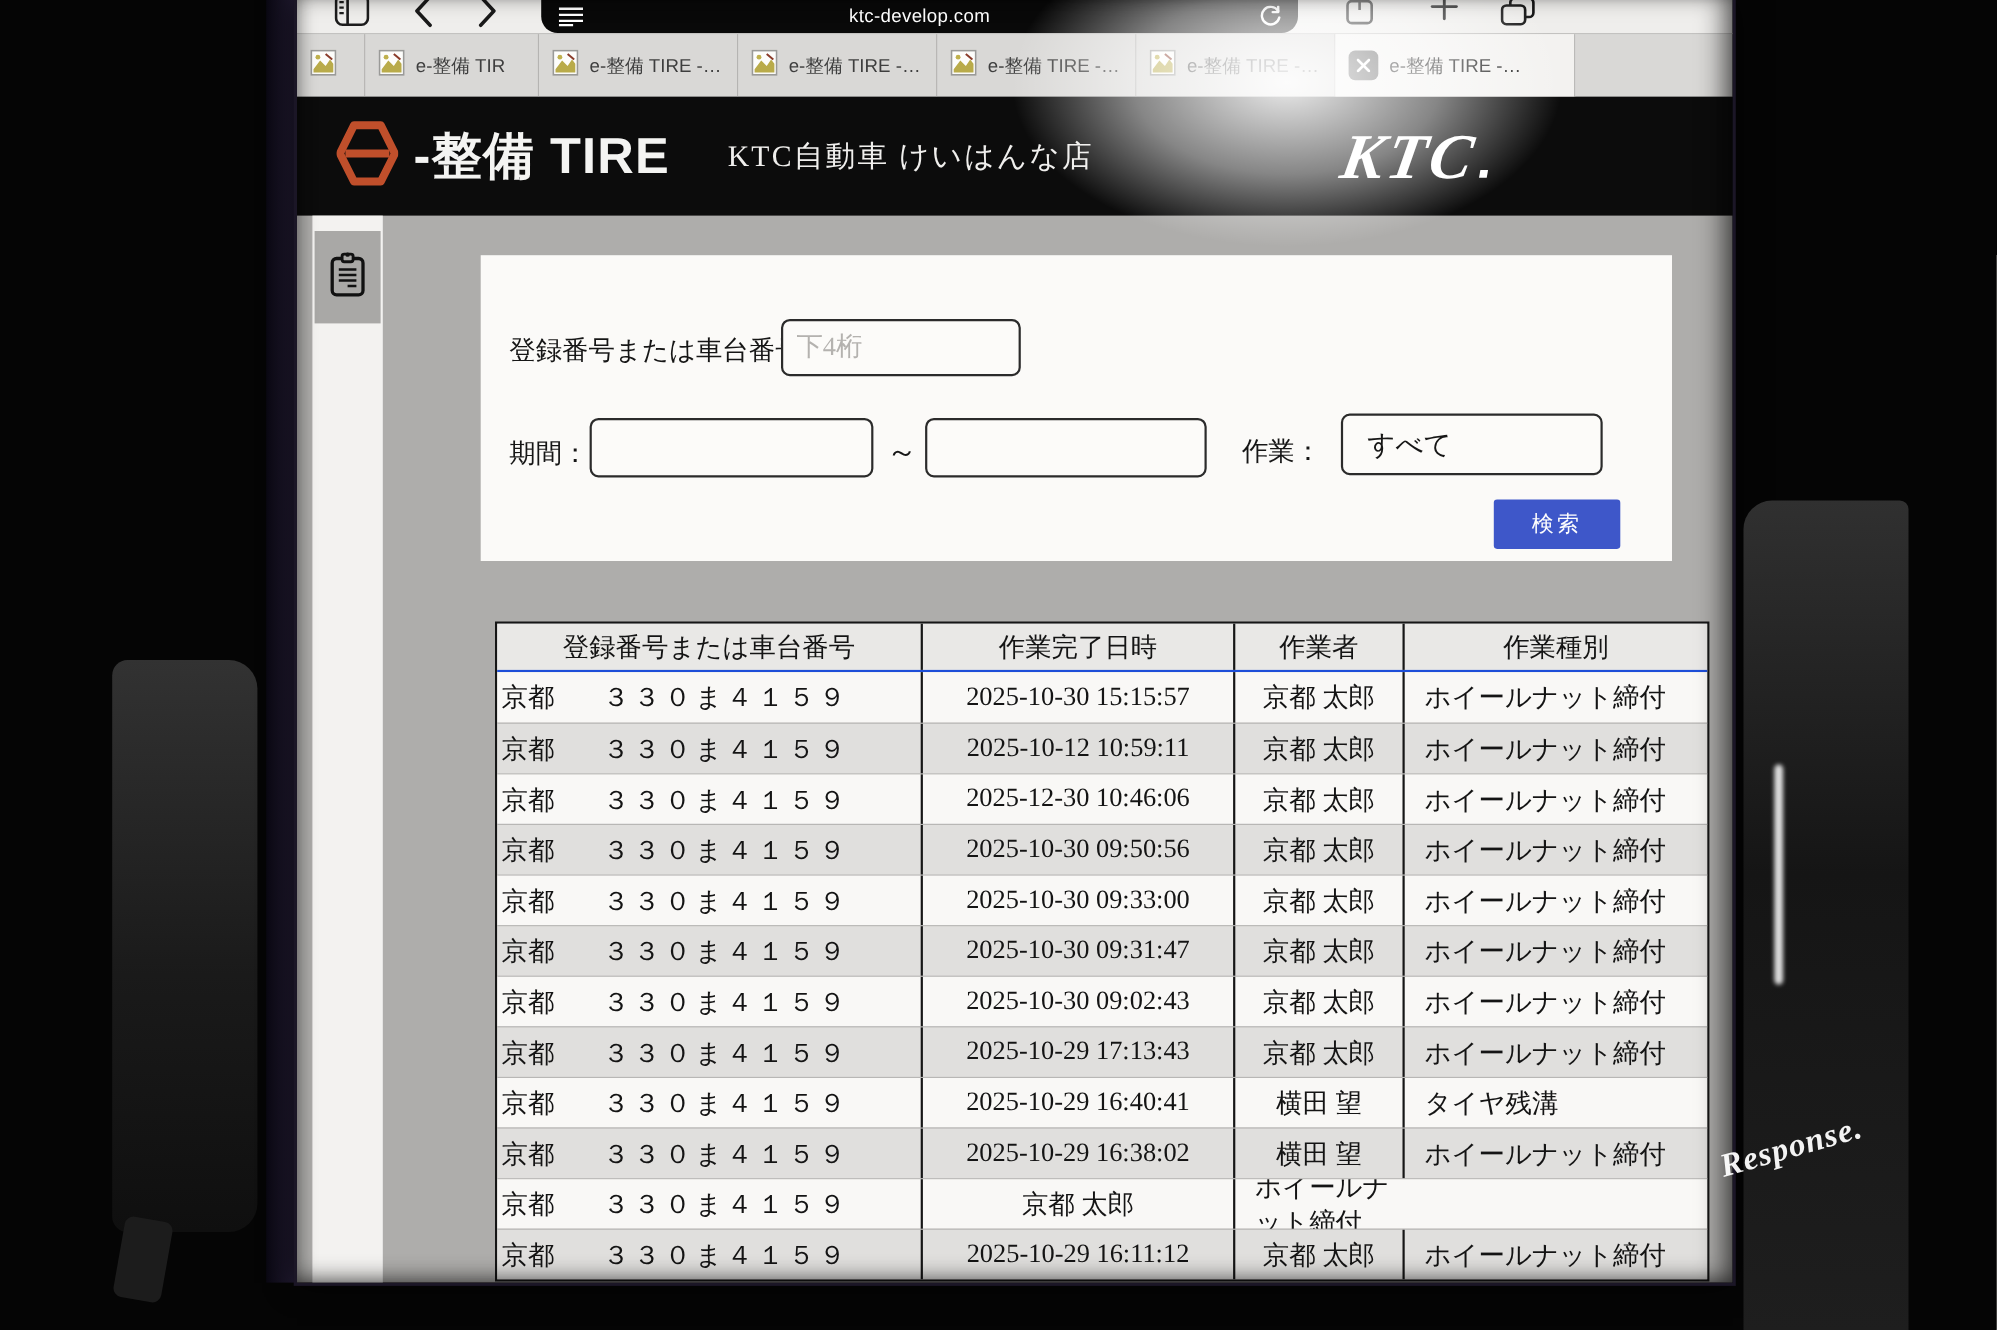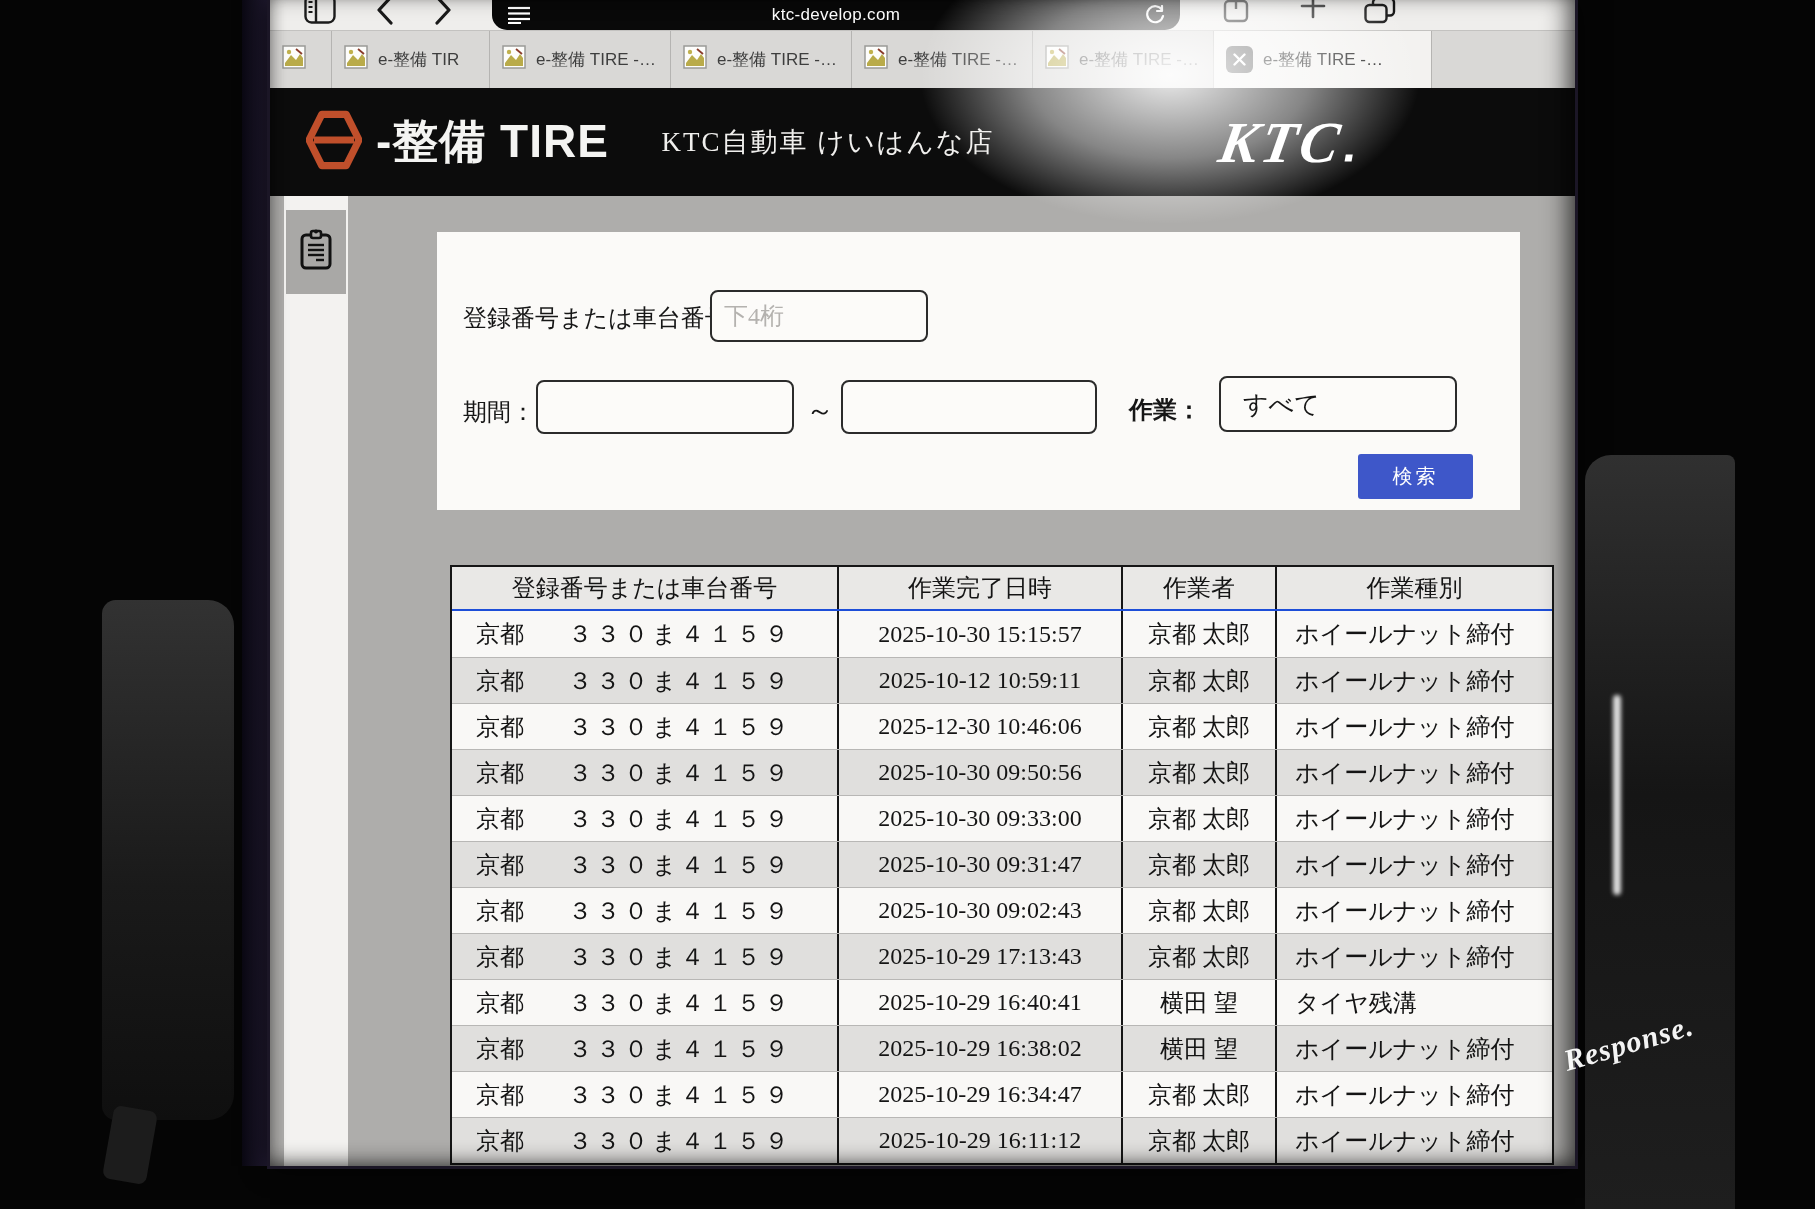--- a/index.html
+++ b/index.html
@@ -84,21 +84,21 @@
   
   .page { position:absolute; left:0; top:196px; width:100%; height:970px; background:#aeadab; }
   .sidebar { position:absolute; left:14px; top:0; width:64px; height:100%; background:#f3f2f0; }
   .clip-btn { position:absolute; left:2px; top:14px; width:60px; height:84px;
     background:#a9a8a6; display:flex; align-items:center; justify-content:center; }
 
   .card { position:absolute; left:167px; top:36px; width:1083px; height:278px; background:#fbfaf8; }
   .flabel { position:absolute; font-family:"Liberation Serif", serif; font-size:24px; color:#161616; }
   .reg-label { left:26px; top:70px; }
   .period-label { left:26px; top:164px; }
-  .work-label { left:692px; top:162px;font-weight:bold; }
+  .work-label { left:692px; top:162px; }
   .tilde { left:369px; top:160px; font-size:28px; }
   .ti { position:absolute; font-family:"Liberation Serif", serif; font-size:24px; color:#222;
     background:#fcfbf9; border:2.5px solid #2b2b2b; border-radius:8px; padding:0 12px; outline:none; }
   .ti::placeholder { color:#b4b2af; font-family:"Liberation Serif", serif; }
   .reg-input { left:273px; top:58px; width:218px; height:52px; }
   .period-from { left:99px; top:148px; width:258px; height:54px; }
   .period-to { left:404px; top:148px; width:256px; height:54px; }
   .work-select { position:absolute; left:782px; top:144px; width:238px; height:56px;
     background:#fcfbf9; border:2.5px solid #2b2b2b; border-radius:8px; display:flex;
     align-items:center; padding-left:22px; font-family:"Liberation Serif", serif;
@@ -112,21 +112,21 @@
   .dtable { position:absolute; left:180px; top:369px; width:1104px; border:2px solid #161616; }
   .tgrid { display:grid; grid-template-columns:385px 284px 154px 277px; }
   .thead { height:44px; background:#e9e8e6; border-bottom:2px solid #1d4ed8; }
   .trow { height:46px; background:#f9f8f6; }
   .trow:nth-child(odd) { background:#e0dfdd; }  
   .trow + .trow { border-top:1px solid #b8b7b5; }
   .th, .td { display:flex; align-items:center; font-family:"Liberation Serif", serif;
     font-size:24px; color:#141414; overflow:hidden; }
   .th { justify-content:center; }
   .th + .th, .td + .td { border-left:2px solid #161616; }
-  .c1 { padding-left:24px; gap:44px; }
+  .c1 { padding-left:4px; gap:44px; }
   .c1 .plate { letter-spacing:4px; }
   .c2, .c3 { justify-content:center; }
   .c4 { padding-left:18px; }
 </style>
 </head>
 <body>
 
 <div id="photo">
 
   <div class="left-clamp"></div>
@@ -418,21 +418,20 @@
           </div>
           <div class="td c2">2025-10-29 16:38:02</div>
           <div class="td c3">横田 望</div>
           <div class="td c4">ホイールナット締付</div>
         </div>
           <div class="trow tgrid">
           <div class="td c1">
             <span>京都</span>
             <span class="plate">３３０ま４１５９</span>
           </div>
-          <div class="td c2">2025-10-29 16:34:47</div>
           <div class="td c3">京都 太郎</div>
           <div class="td c4">ホイールナット締付</div>
         </div>
           <div class="trow tgrid">
           <div class="td c1">
             <span>京都</span>
             <span class="plate">３３０ま４１５９</span>
           </div>
           <div class="td c2">2025-10-29 16:11:12</div>
           <div class="td c3">京都 太郎</div>

